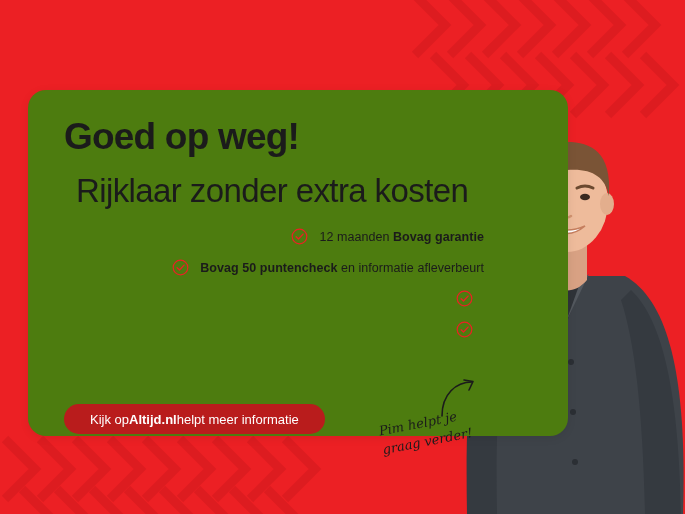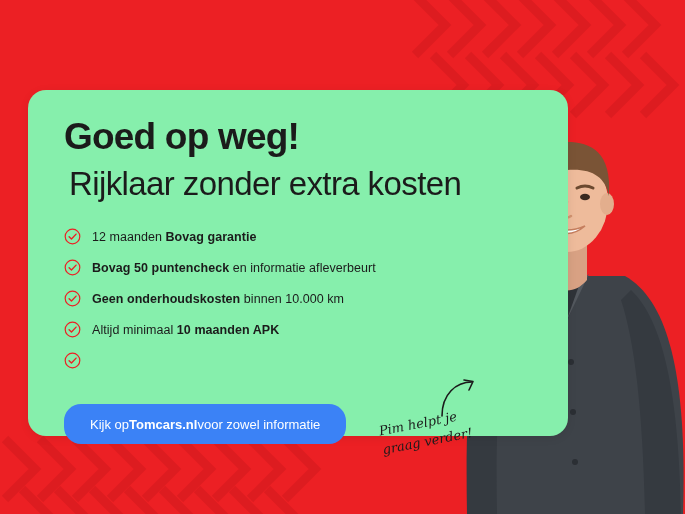--- a/index.html
+++ b/index.html
@@ -42,21 +42,21 @@
     pointer-events: none;
   }
 
   
   .card {
     position: absolute;
     left: 28px;
     top: 90px;
     width: 540px;
     height: 346px;
-    background: #86efac;
+    background: #4d7c0f;
     border-radius: 18px;
     box-shadow: 0 2px 10px rgba(0,0,0,0.08);
   }
 
   .headline-1 {
     position: absolute;
     left: 36px;
     top: 28px;
     font-size: 37px;
     font-weight: bold;
@@ -66,38 +66,39 @@
     line-height: 1;
   }
   .headline-2 {
     position: absolute;
     left: 36px;
     top: 72px;
     font-size: 33px;
     font-weight: normal;
     color: #1b1b1b;
     letter-spacing: -0.6px;
-    margin: 5px;
+    margin: 12px;
     line-height: 1;
   }
 
   .features {
     position: absolute;
     left: 36px;
     top: 131px;
     width: 420px;
     list-style: none;
     margin: 0;
     padding: 0;
   }
   .feature {
     display: flex;
     align-items: center;
     height: 31px;
     margin-bottom: 0px;
+    justify-content: flex-end;
   }
   .check-icon {
     flex: 0 0 auto;
     width: 17px;
     height: 17px;
     margin-right: 11px;
     display: block;
   }
   .feature-text {
     font-size: 12.5px;
@@ -106,26 +107,26 @@
     letter-spacing: 0.05px;
   }
   .feature-text b {
     font-weight: bold;
   }
 
   .cta {
     position: absolute;
     left: 64px;
     top: 404px;
-    height: 40px;
+    height: 30px;
     padding: 0 26px;
     display: flex;
     align-items: center;
     justify-content: center;
-    background: #3b82f6;
+    background: #b91c1c;
     color: #ffffff;
     border: none;
     border-radius: 17px;
     font-size: 13px;
     font-family: "Liberation Sans", sans-serif;
     cursor: pointer;
     white-space: nowrap;
   }
   .cta b { font-weight: bold; }
 
@@ -271,30 +272,22 @@
           <path d="M6 10.2 L8.8 13 L14.2 7.2" fill="none" stroke="#ec2024" stroke-width="1.6" stroke-linecap="round" stroke-linejoin="round"></path>
         </svg>
         <span class="feature-text"><span></span><b>Bovag 50 puntencheck</b><span> en informatie afleverbeurt</span></span>
       </li>
 
       <li class="feature">
         <svg class="check-icon" viewBox="0 0 20 20">
           <circle cx="10" cy="10" r="8.6" fill="none" stroke="#ec2024" stroke-width="1.4"></circle>
           <path d="M6 10.2 L8.8 13 L14.2 7.2" fill="none" stroke="#ec2024" stroke-width="1.6" stroke-linecap="round" stroke-linejoin="round"></path>
         </svg>
-        <span class="feature-text"><span></span><b>Geen onderhoudskosten</b><span> binnen 10.000 km</span></span>
       </li>
 
-      <li class="feature">
-        <svg class="check-icon" viewBox="0 0 20 20">
-          <circle cx="10" cy="10" r="8.6" fill="none" stroke="#ec2024" stroke-width="1.4"></circle>
-          <path d="M6 10.2 L8.8 13 L14.2 7.2" fill="none" stroke="#ec2024" stroke-width="1.6" stroke-linecap="round" stroke-linejoin="round"></path>
-        </svg>
-        <span class="feature-text"><span>Altijd minimaal </span><b>10 maanden APK</b><span></span></span>
-      </li>
 
       <li class="feature">
         <svg class="check-icon" viewBox="0 0 20 20">
           <circle cx="10" cy="10" r="8.6" fill="none" stroke="#ec2024" stroke-width="1.4"></circle>
           <path d="M6 10.2 L8.8 13 L14.2 7.2" fill="none" stroke="#ec2024" stroke-width="1.6" stroke-linecap="round" stroke-linejoin="round"></path>
         </svg>
       </li>
 
     </ul>
 
@@ -305,17 +298,17 @@
 
     <div class="handnote">
       <div>Pim helpt je</div>
       <div>graag verder!</div>
     </div>
 
   </div>
 
   <button class="cta">
       <span>Kijk op </span>
-      <b>Tomcars.nl</b>
-      <span> voor zowel informatie</span>
+      <b>Altijd.nl</b>
+      <span> helpt meer informatie</span>
     </button>
 
 </div>
 
 </body></html>

